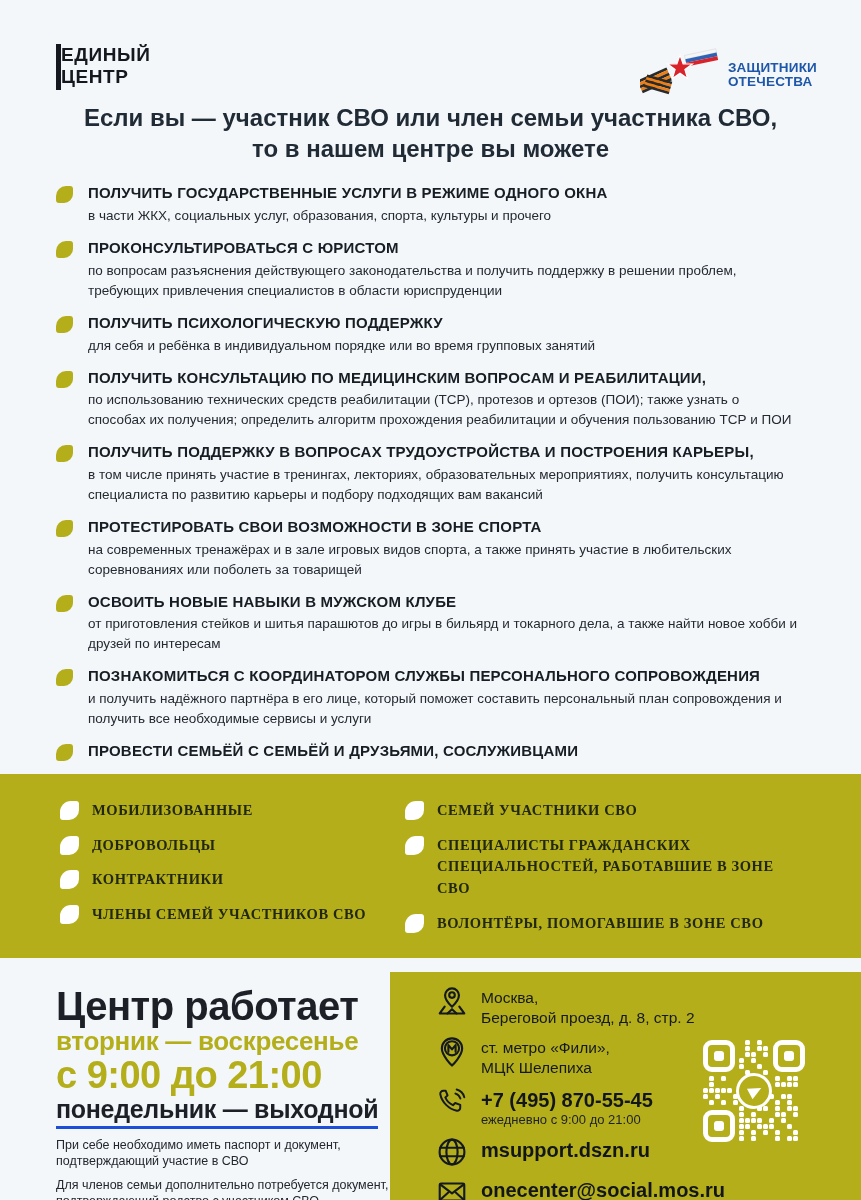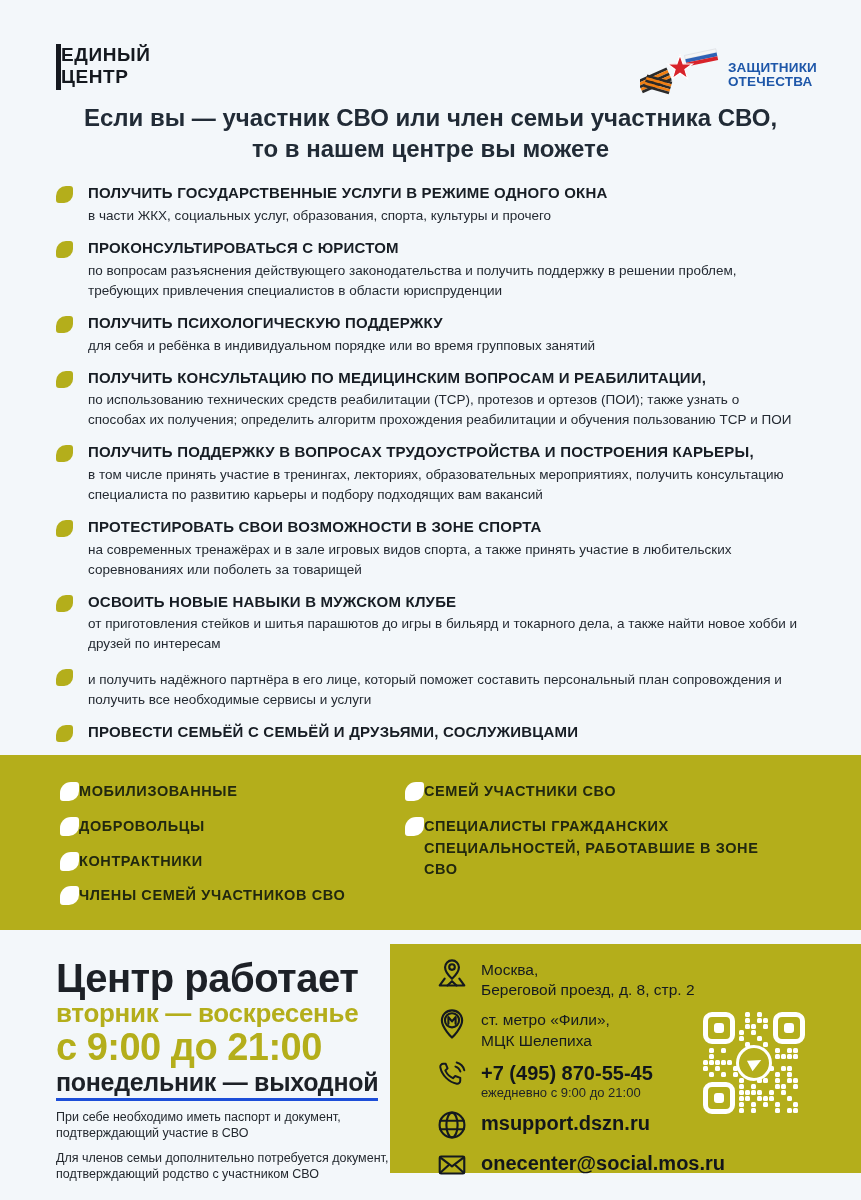--- a/index.html
+++ b/index.html
@@ -17,21 +17,21 @@
   
   .services{padding:20px 44px 0 56px;}
   .service{display:flex;gap:15px;margin-bottom:13px;}
   .bullet{flex:0 0 17px;width:17px;height:17px;background:#b4ae1b;border-radius:10px 3px 9px 3px;margin-top:2px;}
   .service-title{font-weight:bold;font-size:15px;color:#171d24;letter-spacing:.2px;line-height:1.25;}
   .service-desc{font-size:13.5px;color:#242a32;line-height:1.48;margin-top:3px;max-width:712px;}
   .service-desc:empty{display:none;}
   
   .audience{background:#b4ae1b;margin-top:8px;padding:26px 30px 10px 60px;
             display:grid;grid-template-columns:345px 1fr;}
-  .aud-item{display:flex;margin-bottom:13px;align-items:flex-start;}
+  .aud-item{display:flex;gap:13px;margin-bottom:13px;align-items:flex-start;font-family:Liberation Serif, serif;}
   .aud-bullet{flex:0 0 19px;width:19px;height:19px;background:#fff;border-radius:11px 3px 10px 3px;margin-top:1px;}
   .aud-label{font-weight:bold;font-size:14.5px;color:#22280f;letter-spacing:.6px;line-height:1.5;max-width:368px;}
   
   .bottom{display:flex;margin-top:14px;height:229px;}
   .schedule{flex:0 0 390px;width:390px;padding:14px 0 0 56px;box-sizing:border-box;}
   .sch-title{font-size:40px;font-weight:bold;color:#1d2127;letter-spacing:-.5px;line-height:1.0;}
   .sch-days{font-size:26px;font-weight:bold;color:#b4ae1b;margin-top:2px;letter-spacing:-.3px;line-height:1.05;}
   .sch-hours{font-size:38px;font-weight:bold;color:#b4ae1b;letter-spacing:-.5px;line-height:1.08;}
   .sch-closed{display:inline-block;font-size:25px;font-weight:bold;color:#1d2127;border-bottom:3px solid #1d4ed8;
               padding-bottom:2px;letter-spacing:-.3px;line-height:1.1;}
@@ -151,20 +151,21 @@
     <div class="service">
       <div class="bullet"></div>
       <div>
           <div class="service-title">ОСВОИТЬ НОВЫЕ НАВЫКИ В МУЖСКОМ КЛУБЕ</div>
            <div class="service-desc">от приготовления стейков и шитья парашютов до игры в бильярд и токарного дела, а также найти новое хобби и друзей по интересам</div>
         </div>
     </div>
     <div class="service">
       <div class="bullet"></div>
       <div>
+          <div class="service-title">ПОЗНАКОМИТЬСЯ С КООРДИНАТОРОМ СЛУЖБЫ ПЕРСОНАЛЬНОГО СОПРОВОЖДЕНИЯ</div>
            <div class="service-desc">и получить надёжного партнёра в его лице, который поможет составить персональный план сопровождения и получить все необходимые сервисы и услуги</div>
         </div>
     </div>
     <div class="service">
       <div class="bullet"></div>
       <div>
           <div class="service-title">ПРОВЕСТИ СЕМЬЁЙ С СЕМЬЁЙ И ДРУЗЬЯМИ, СОСЛУЖИВЦАМИ</div>
            </div>
     </div>
   </div>
@@ -189,20 +190,24 @@
       </div>
     </div>
     <div>
       <div class="aud-item">
         <div class="aud-bullet"></div>
         <div class="aud-label">СЕМЕЙ УЧАСТНИКИ СВО</div>
       </div>
       <div class="aud-item">
         <div class="aud-bullet"></div>
         <div class="aud-label">СПЕЦИАЛИСТЫ ГРАЖДАНСКИХ СПЕЦИАЛЬНОСТЕЙ, РАБОТАВШИЕ В ЗОНЕ СВО</div>
+      </div>
+      <div class="aud-item">
+        <div class="aud-bullet"></div>
+        <div class="aud-label">ВОЛОНТЁРЫ, ПОМОГАВШИЕ В ЗОНЕ СВО</div>
       </div>
     </div>
   </div>
 
   <div class="bottom">
     <div class="schedule">
       <div class="sch-title">Центр работает</div>
       <div class="sch-days">вторник — воскресенье</div>
       <div class="sch-hours">с 9:00 до 21:00</div>
       <div><span class="sch-closed">понедельник — выходной</span></div>

